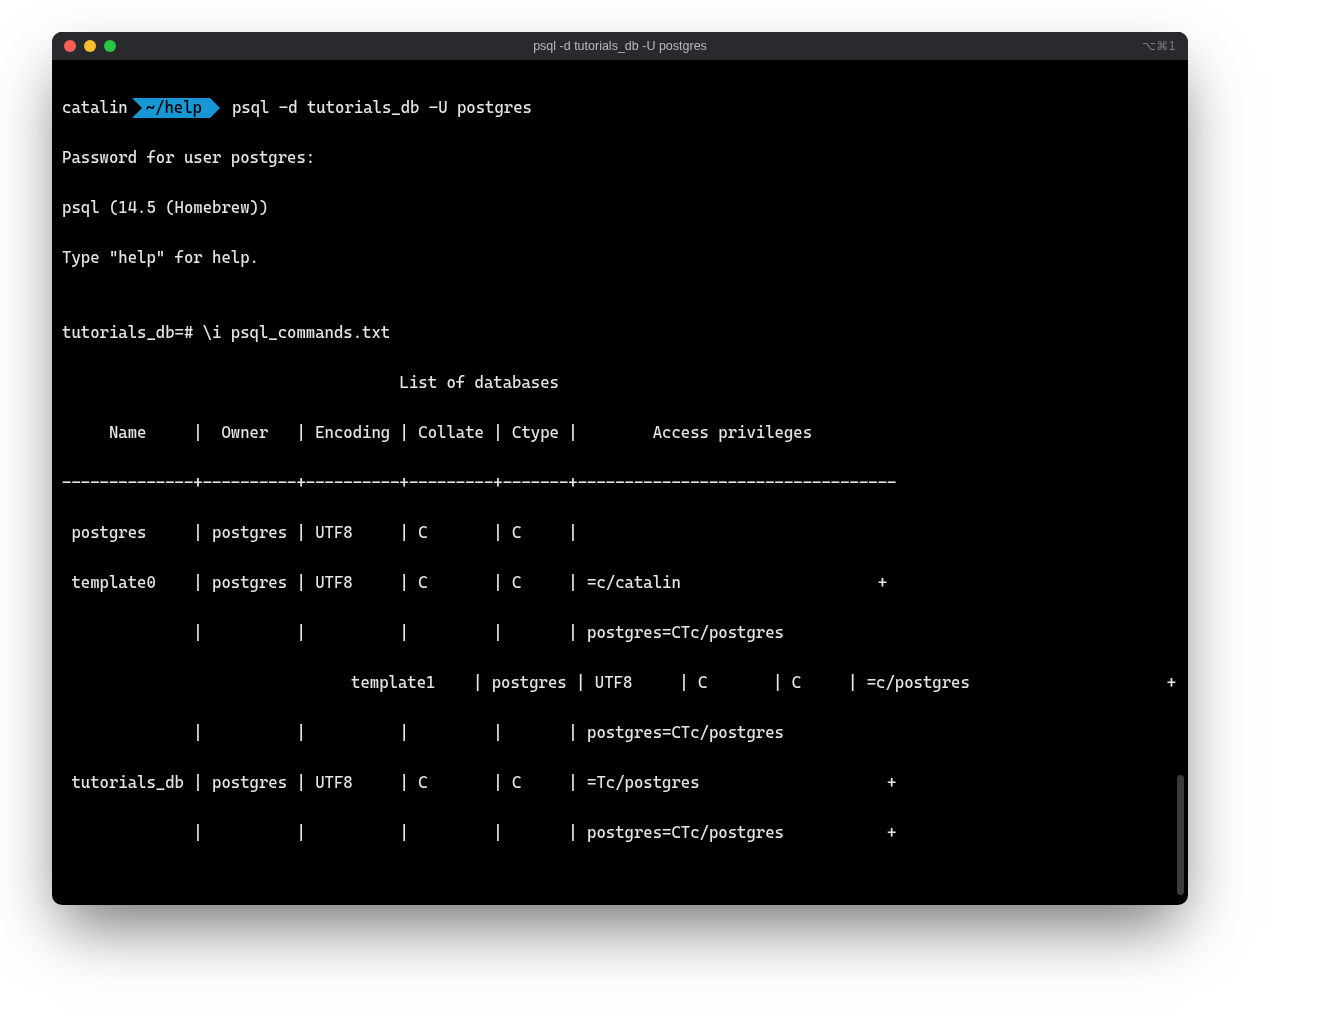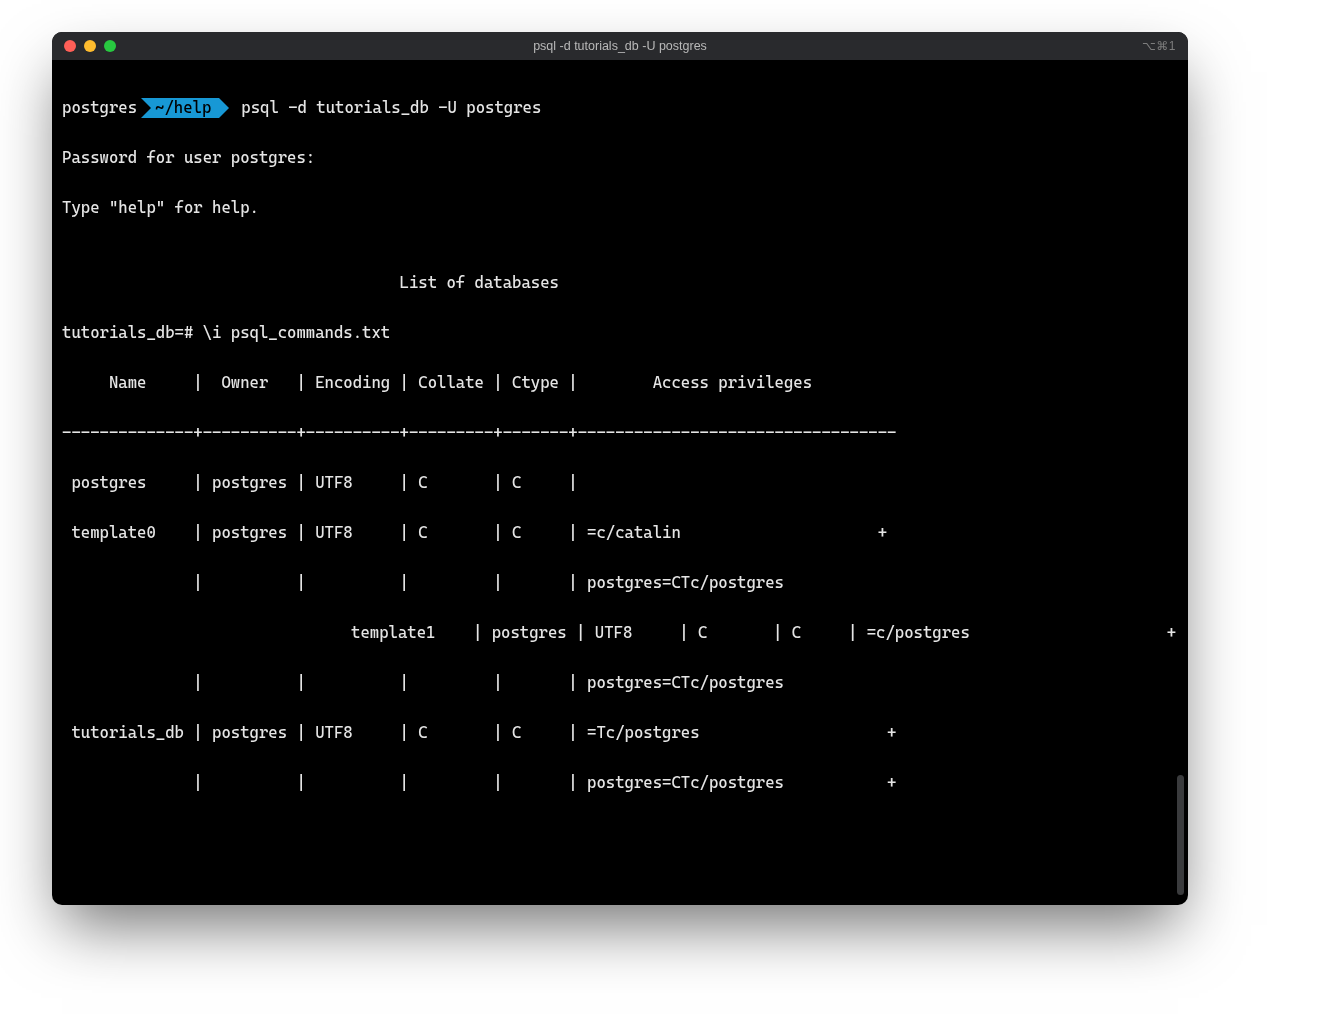--- a/index.html
+++ b/index.html
@@ -148,26 +148,27 @@
       <div class="traffic">
         <span class="dot-red"></span>
         <span class="dot-yellow"></span>
         <span class="dot-green"></span>
       </div>
       <div class="title">psql -d tutorials_db -U postgres</div>
       <div class="title-right">⌥⌘1</div>
     </div>
 
     <div class="term">
-<div class="prompt-line"><span class="prompt-user">postgres</span><span class="prompt-path"><span class="body">~/help</span></span><span class="prompt-cmd">psql -d tutorials_db -U postgres</span></div>
+<div class="prompt-line"><span class="prompt-user">catalin</span><span class="prompt-path"><span class="body">~/help</span></span><span class="prompt-cmd">psql -d tutorials_db -U postgres</span></div>
 <span style="display: block;">Password for user postgres:</span>
+<span style="display: block;">psql (14.5 (Homebrew))</span>
 <span style="display: block;">Type "help" for help.</span>
 <span style="display: block;"></span>
+<span style="display: block;">tutorials_db=# \i psql_commands.txt</span>
 <span style="display: block;">                                    List of databases</span>
-<span style="display: block;">tutorials_db=# \i psql_commands.txt</span>
 <span style="display: block;">     Name     |  Owner   | Encoding | Collate | Ctype |        Access privileges         </span>
 <span style="display: block;">--------------+----------+----------+---------+-------+----------------------------------</span>
 <span style="display: block;"> postgres     | postgres | UTF8     | C       | C     | </span>
 <span style="display: block;"> template0    | postgres | UTF8     | C       | C     | =c/catalin                     +</span>
 <span style="display: block;">              |          |          |         |       | postgres=CTc/postgres</span>
 <span style="display: block; text-align: right;"> template1    | postgres | UTF8     | C       | C     | =c/postgres                     +</span>
 <span style="display: block;">              |          |          |         |       | postgres=CTc/postgres</span>
 <span style="display: block;"> tutorials_db | postgres | UTF8     | C       | C     | =Tc/postgres                    +</span>
 <span style="display: block;">              |          |          |         |       | postgres=CTc/postgres           +</span>
 

